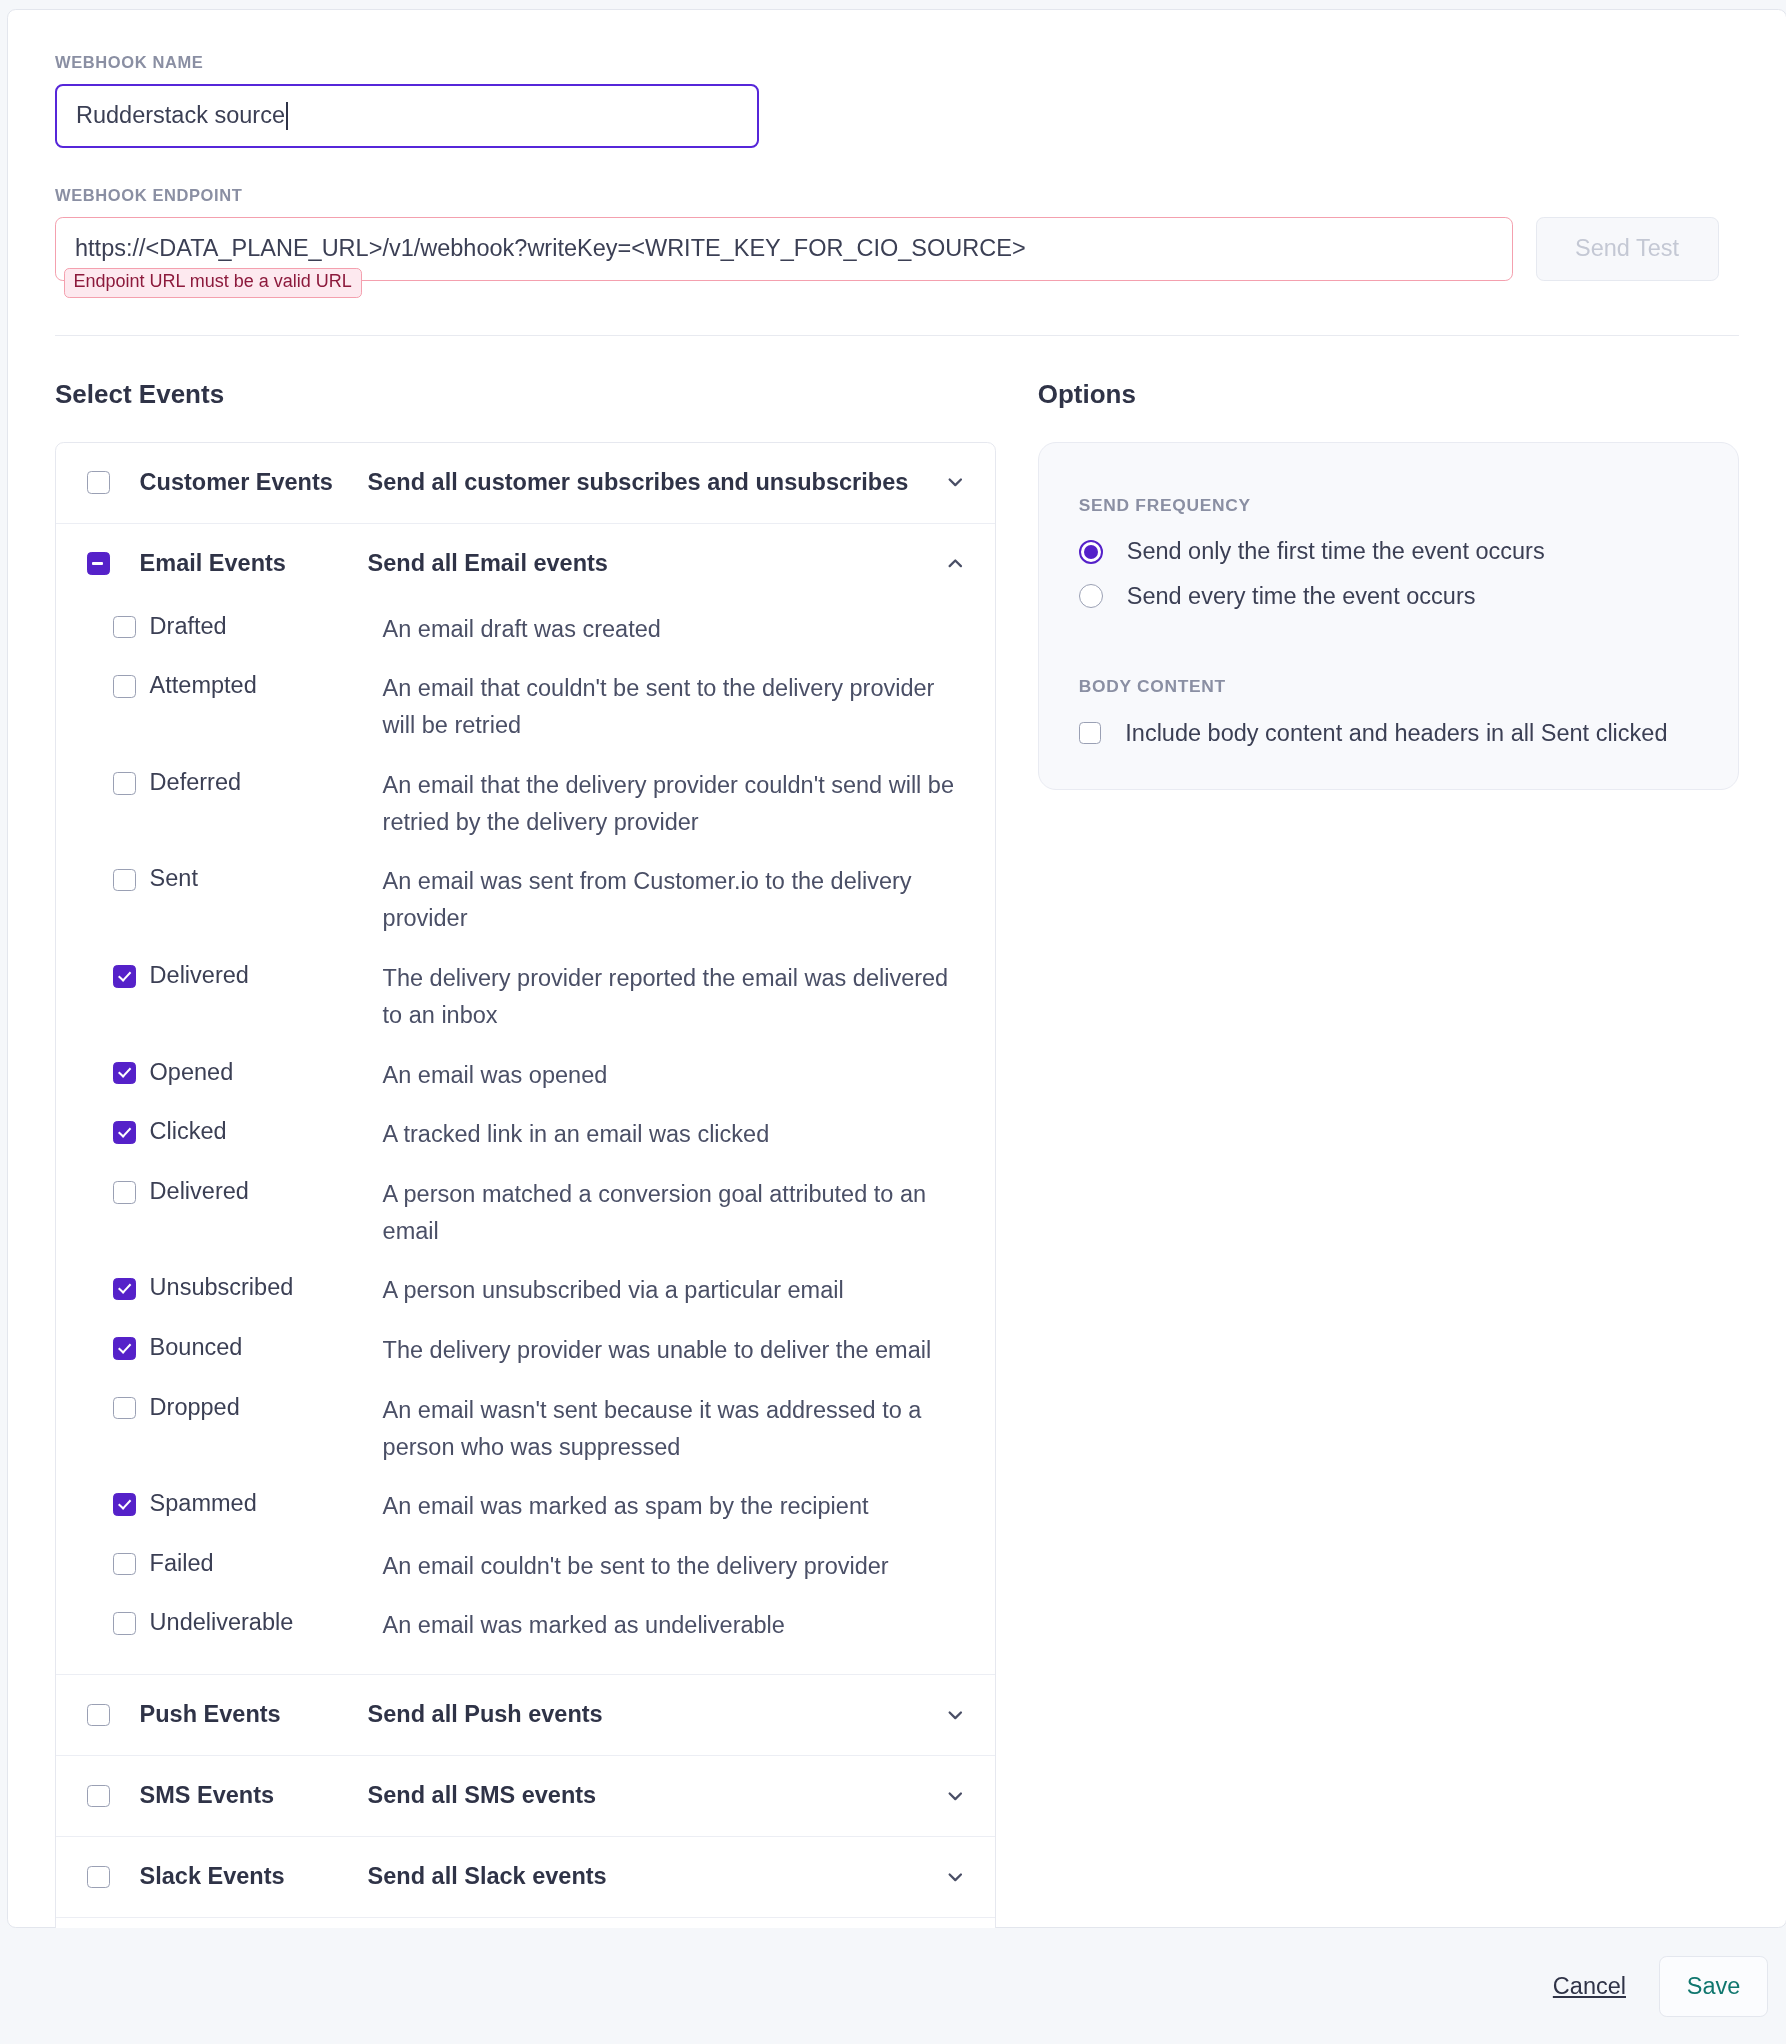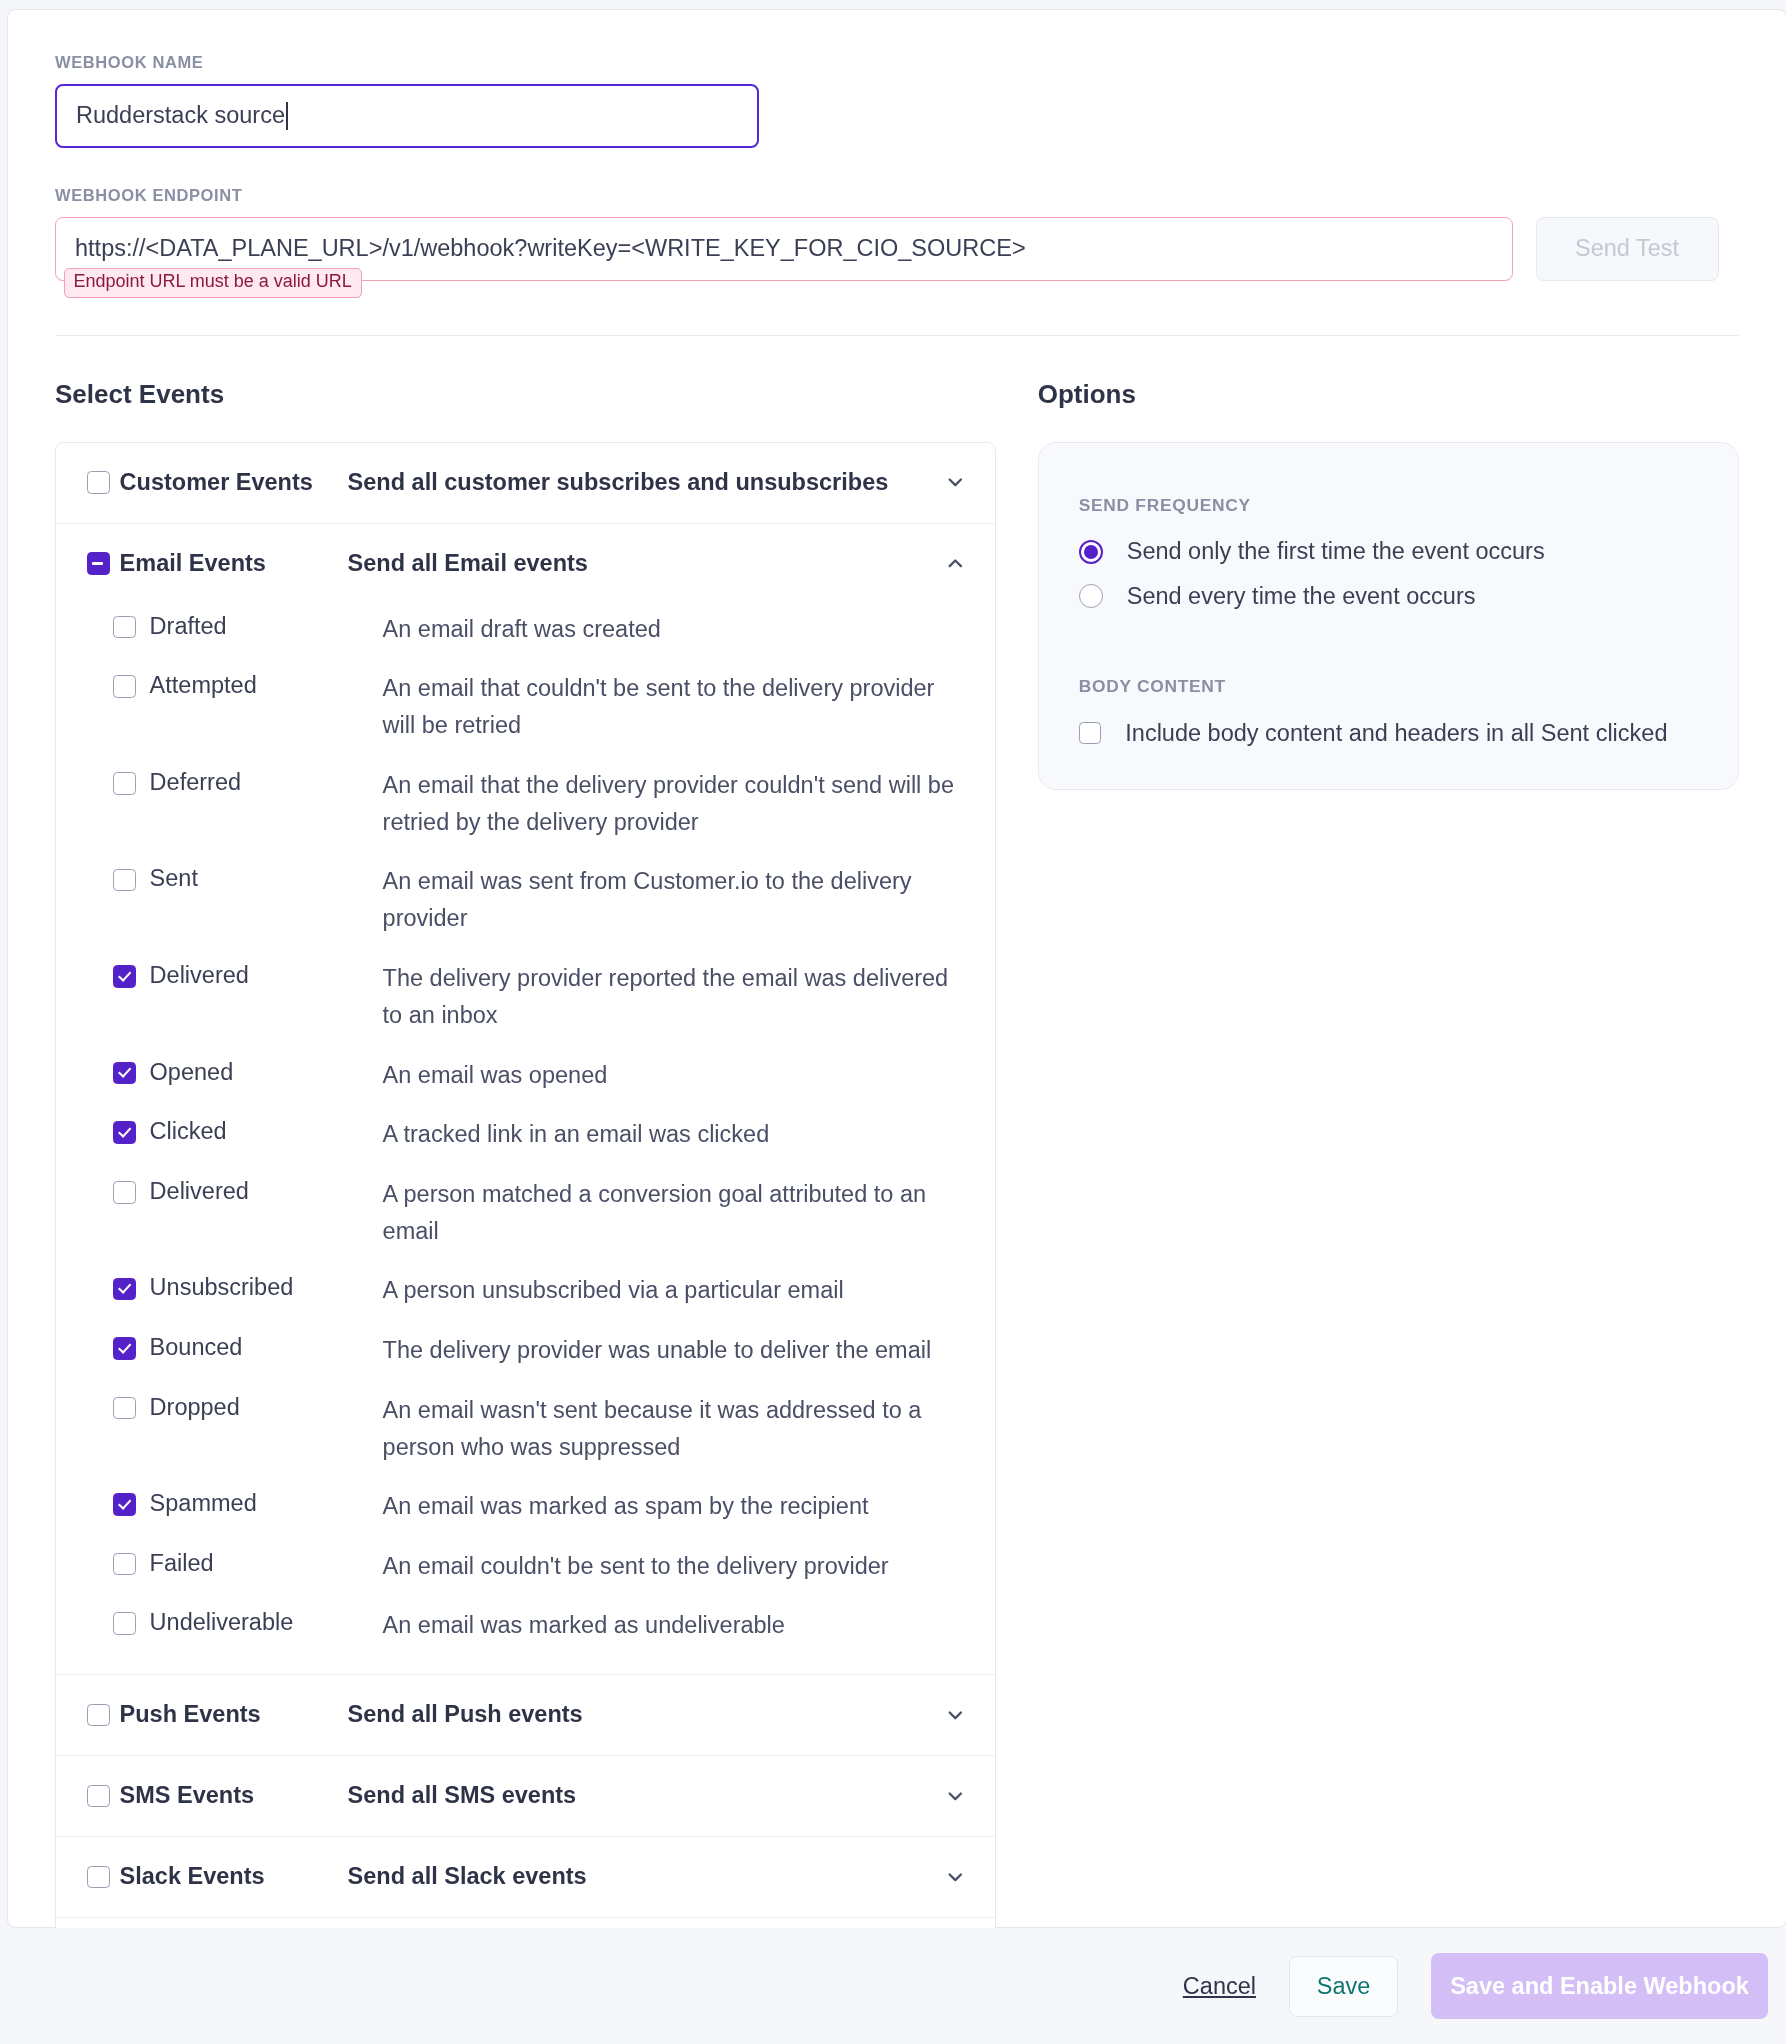--- a/index.html
+++ b/index.html
@@ -148,21 +148,21 @@
     display: flex;
     align-items: center;
     padding: 0 26px 0 31px;
     height: 80px;
     cursor: pointer;
   }
   .group-name {
     font-size: 23.5px;
     font-weight: 700;
     color: #2f3347;
-    margin-left: 10px;
+    margin-left: 30px;
     width: 228px;
   }
   .group-desc {
     font-size: 23.5px;
     font-weight: 700;
     color: #2f3347;
     flex: 1;
   }
   .chev {
     width: 26px;
@@ -553,17 +553,16 @@
         </div>
       </div>
 
     </div>
 
   </div>
 
   <div class="footer">
     <span class="cancel-link">Cancel</span>
     <span class="save-btn">Save</span>
-    <span class="save-enable-btn">Save and Enable Webhook</span>
   </div>
 
 </div>
 
 
 </body></html>

